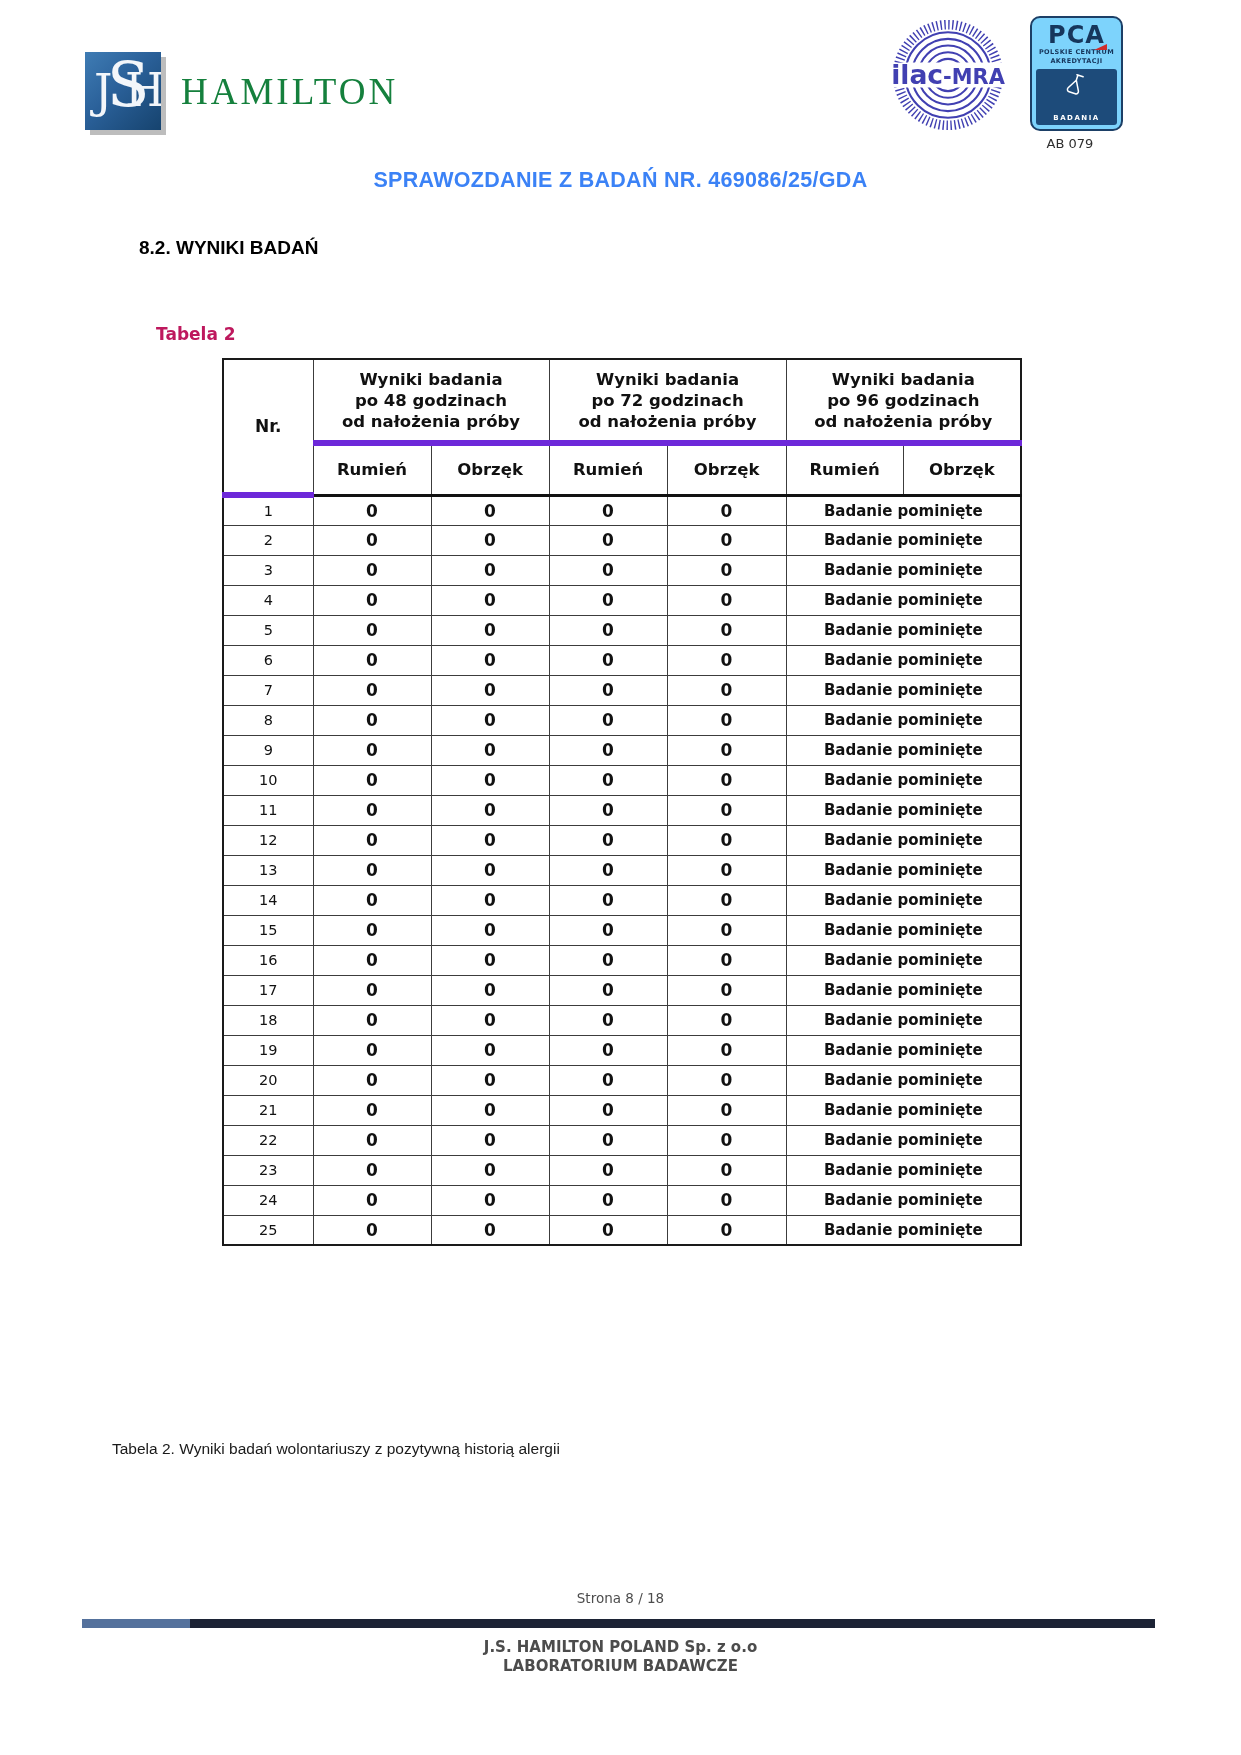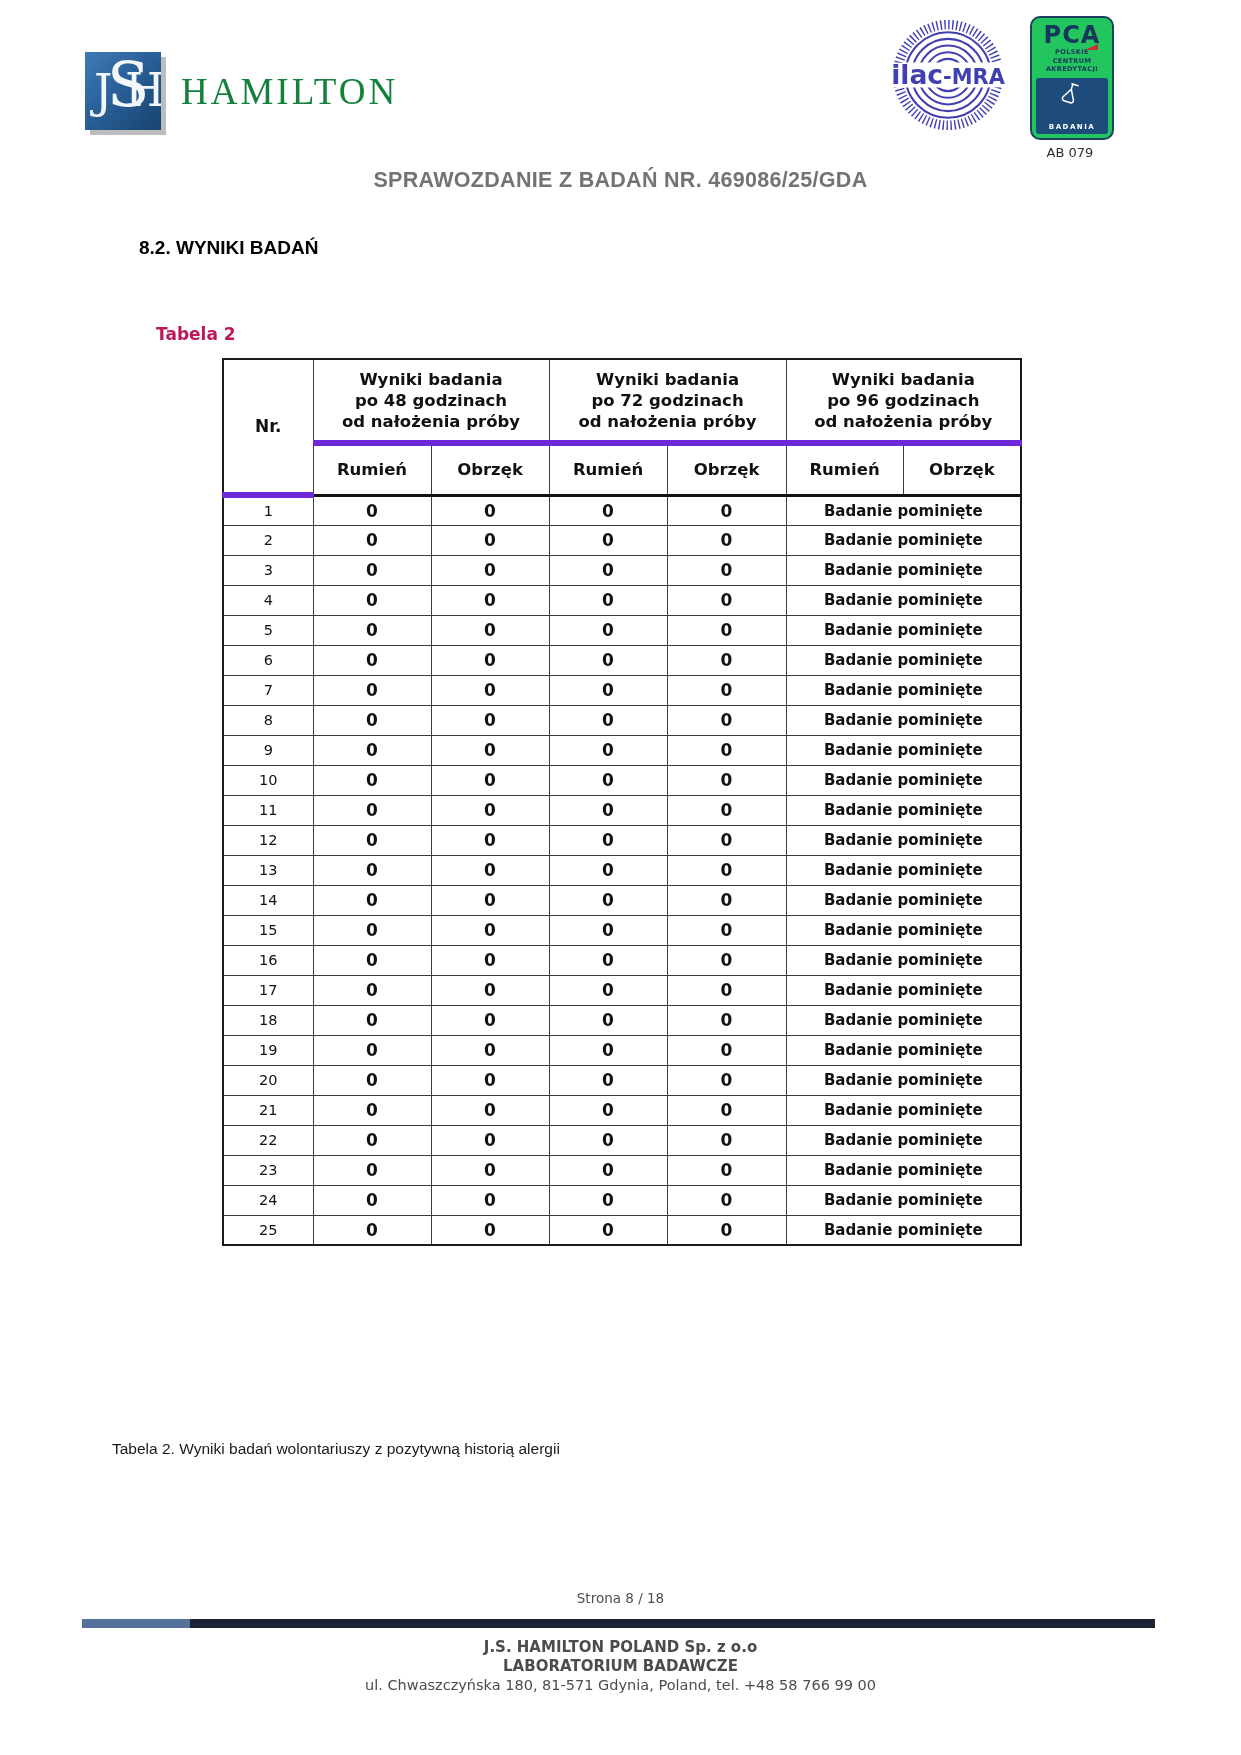--- a/index.html
+++ b/index.html
@@ -14,36 +14,36 @@
   .monogram span{position:absolute;color:#f3f6fa;font-family:"DejaVu Serif","Liberation Serif",serif;line-height:1;}
   .m-j{left:9px;top:16px;font-size:46px;}
   .m-s{left:22px;top:2px;font-size:62px;}
   .m-h{left:40px;top:15px;font-size:46px;}
   .wordmark{font-family:"Liberation Serif","DejaVu Serif",serif;font-size:37px;letter-spacing:3px;
             color:#15803d;line-height:1;}
 
   .ilac{position:absolute;left:891px;top:18px;}
 
   .pca-wrap{position:absolute;left:1030px;top:16px;width:80px;}
-  .pca-badge{width:84px;box-sizing:border-box;border:2px solid #1c3f66;border-radius:10px;
-             background:#22c55e;padding:5px 4px 4px;}
+  .pca-badge{width:93px;box-sizing:border-box;border:2px solid #1c3f66;border-radius:10px;
+             background:#7dd3fc;padding:5px 4px 4px;}
   .pca-acro{display:block;position:relative;text-align:center;font-weight:bold;font-size:24px;
             letter-spacing:1px;color:#16365c;line-height:1.05;}
   .pca-red{position:absolute;right:10px;top:21px;width:0;height:0;
            border-left:13px solid transparent;border-bottom:6px solid #d02c2c;}
   .pca-name{text-align:center;font-weight:bold;font-size:6.5px;letter-spacing:.4px;color:#16365c;line-height:1.3;}
   .pca-box{margin-top:4px;background:#1d4b7a;border-radius:3px;height:56px;
            display:flex;flex-direction:column;align-items:center;justify-content:center;gap:16px;}
   .pca-badania{font-weight:bold;font-size:7px;letter-spacing:1.5px;color:#fff;}
   .pca-num{margin-top:5px;text-align:center;font-size:13px;color:#2e2e2e;}
 
   
   .title{position:absolute;left:0;top:168px;width:100%;text-align:center;
          font-family:"Liberation Sans","DejaVu Sans",sans-serif;
-         font-weight:bold;font-size:21.5px;letter-spacing:.3px;color:#737373;}
+         font-weight:bold;font-size:21.5px;letter-spacing:.3px;color:#3b82f6;}
   .section-heading{position:absolute;left:139px;top:237px;
          font-family:"Liberation Sans","DejaVu Sans",sans-serif;
          font-weight:bold;font-size:19px;color:#000;}
   .table-label{position:absolute;left:156px;top:324px;font-weight:bold;font-size:17px;color:#be185d;}
 
   
   .tbl-wrap{position:absolute;left:222px;top:358px;}
   table.results{border-collapse:collapse;table-layout:fixed;width:798px;
                 border:2px solid #1a1a1a;}
   table.results th,table.results td{border:1px solid #3c3c3c;text-align:center;vertical-align:middle;
@@ -392,16 +392,15 @@
   <div class="caption">Tabela 2. Wyniki badań wolontariuszy z pozytywną historią alergii</div>
 
   <div class="page-num">Strona 8 / 18</div>
   <div class="footer-bar">
     <div class="seg-light"></div>
     <div class="seg-dark"></div>
   </div>
   <div class="footer-block">
     <div class="f-company">J.S. HAMILTON POLAND Sp. z o.o</div>
     <div class="f-dept">LABORATORIUM BADAWCZE</div>
-    <div class="f-addr">ul. Chwaszczyńska 180, 81-571 Gdynia, Poland, tel. +48 58 766 99 00</div>
   </div>
 
 </div>
 
 </body></html>

